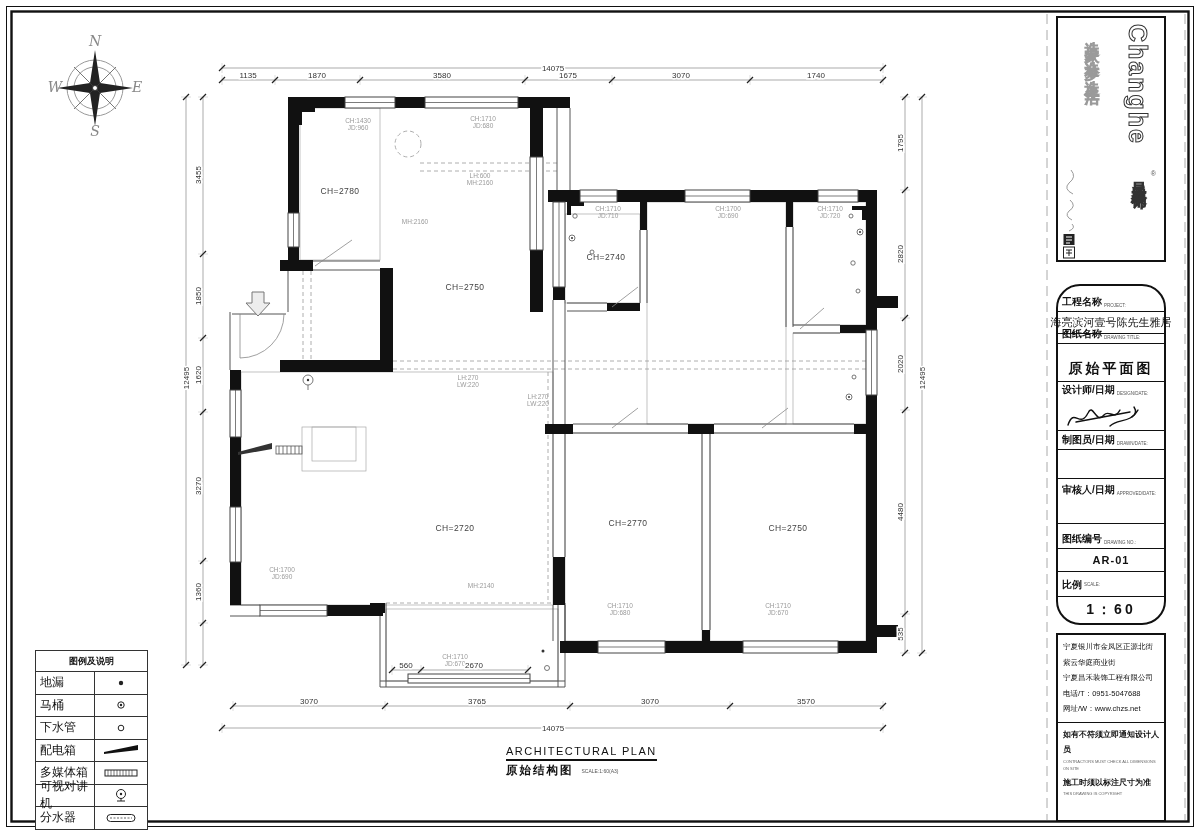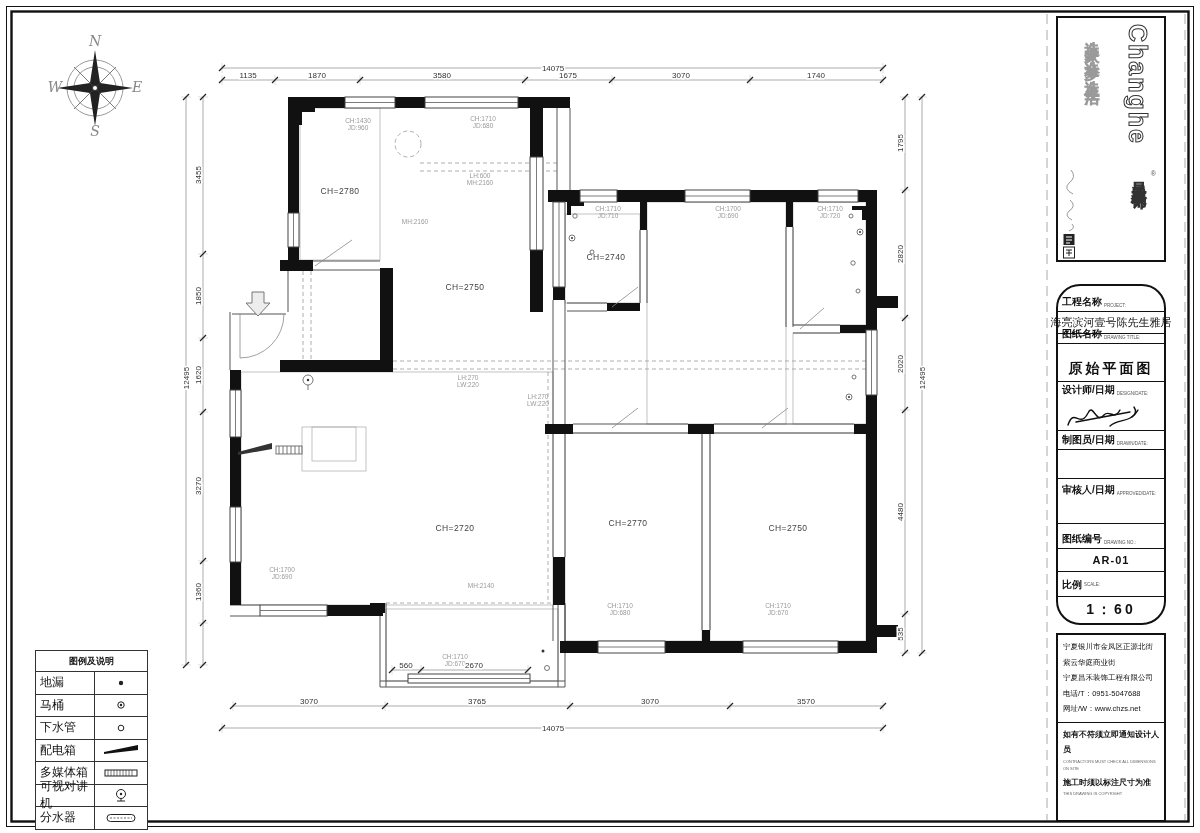--- a/index.html
+++ b/index.html
@@ -478,20 +478,27 @@
       <div class="lg-label">分水器</div>
       <div class="lg-sym">
         <svg width="46" height="16">
             <rect x="9" y="4.5" width="28" height="7" rx="3.5" fill="none" stroke="#222"></rect>
           <line x1="12" y1="8" x2="34" y2="8" stroke="#222" stroke-width=".7" stroke-dasharray="2 1.5"></line>
           </svg>
       </div>
     </div>
   </div>
 
+  <div class="plan-caption">
+    <span class="pc-en">ARCHITECTURAL PLAN</span>
+    <div class="pc-row">
+      <span class="pc-cn">原始结构图</span>
+      <span class="pc-scale">SCALE:1:60(A3)</span>
+    </div>
+  </div>
 
   <div class="pbox logo-box">
     <div class="logo-en">Changhe</div>
     <div class="logo-cn">昌禾装饰</div>
     <div class="logo-reg">®</div>
     <div class="logo-slogan">造家 造梦 造生活</div>
     <svg class="callig" width="22" height="94" viewBox="0 0 22 94">
       <g stroke="#9a9a9a" stroke-width="1" fill="none">
         <path d="M11,4 q6,7 -2,13 q-6,6 4,11"></path>
         <path d="M10,34 q7,6 -1,11 q-5,5 3,9"></path>

